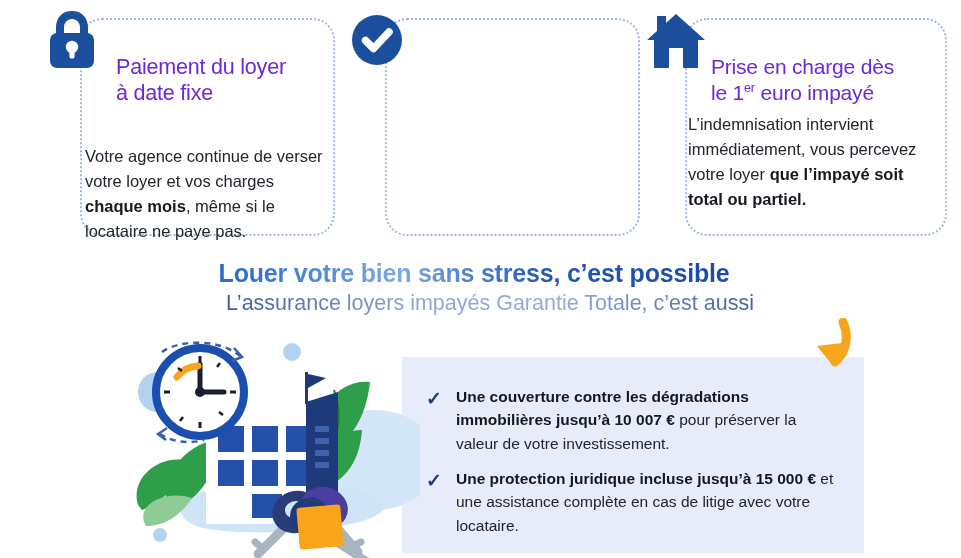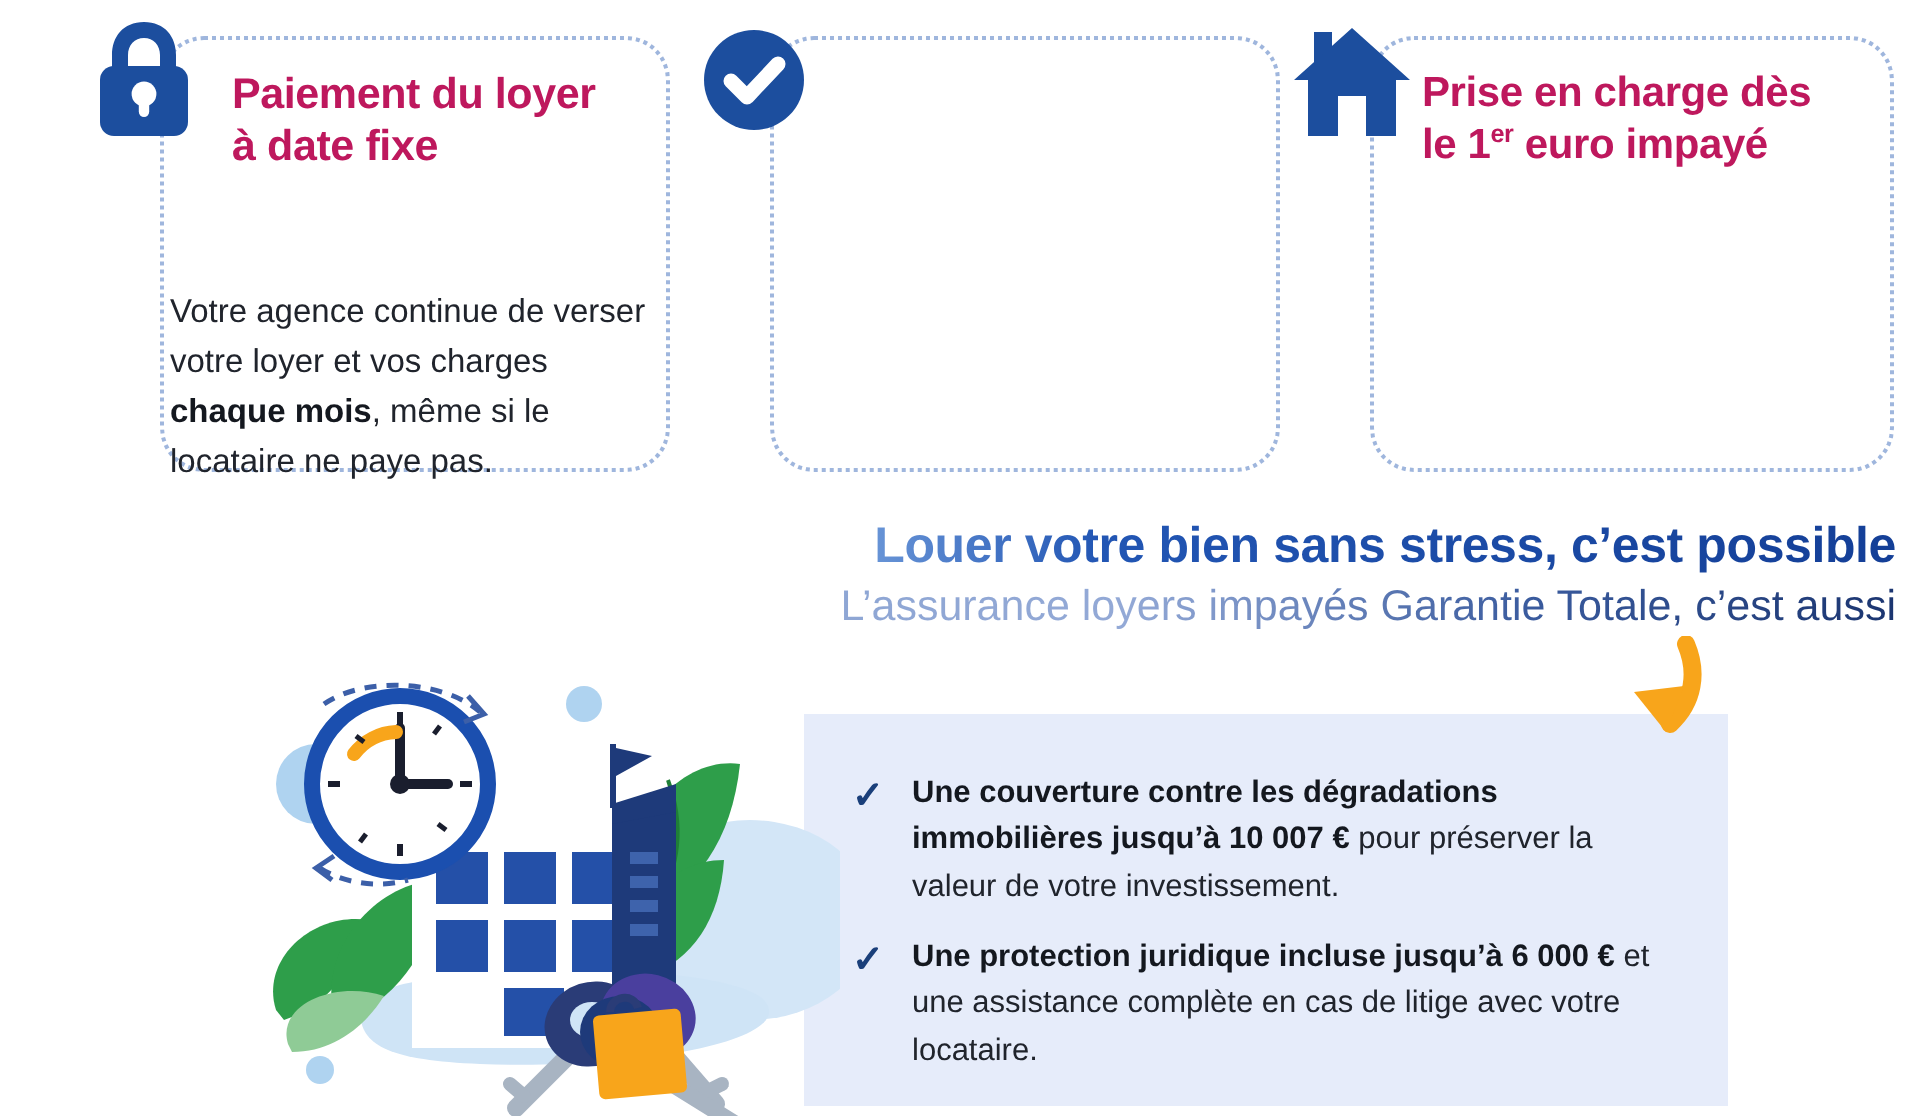--- a/index.html
+++ b/index.html
@@ -35,26 +35,26 @@
     top:-12px;
     left:-38px;
     width:56px;height:62px;
     z-index:4;
   }
   .card3 .card-icon{left:-42px;top:-10px;width:62px;height:62px;}
 
   .card-title{
     position:absolute;
     left:34px;
-    top:14px;
+    top:34px;
     right:10px;
     font-size:21.5px;
-    font-weight:bold;
+    font-weight:normal;
     line-height:1.22;
-    color:#be185d;
+    color:#6d28d9;
     letter-spacing:-0.2px;
   }
   .card3 .card-title{left:24px;font-size:21px;}
   .card-title sup{font-size:0.6em;vertical-align:super;}
 
   .card-body{
     position:absolute;
     left:0px;
     right:8px;
     top:88px;
@@ -65,21 +65,21 @@
   }
   .card1 .card-body{left:2px;top:88px;margin-top:36px;}
   .card2 .card-body{left:2px;top:88px;}
   .card3 .card-body{left:0px;top:92px;}
   .card-body b{font-weight:bold;color:#14181f;}
 
   
   .headline-block{
     position:absolute;
     left:0;top:258px;width:948px;
-    text-align:right;
+    text-align:center;
   }
   .headline{
     font-size:25px;
     font-weight:bold;
     letter-spacing:-0.2px;
     background:linear-gradient(90deg,#10398f 0%,#2d6fd0 26%,#7fa9e2 42%,#2256b4 58%,#143f97 100%);
     -webkit-background-clip:text;
     background-clip:text;
     color:transparent;
     -webkit-text-fill-color:transparent;
@@ -172,37 +172,38 @@
 
   <div class="feature-card card3">
     <div class="card-icon">
       <svg viewBox="0 0 62 62" width="62" height="62">
         <rect x="12" y="6" width="9" height="16" fill="#1C4E9E"></rect>
         <path d="M31 4 L60 30 L53 30 L53 58 L9 58 L9 30 L2 30 Z" fill="#1C4E9E"></path>
         <rect x="24" y="38" width="14" height="20" fill="#ffffff"></rect>
       </svg>
     </div>
     <div class="card-title">Prise en charge dès<br>le 1<sup>er</sup> euro impayé</div>
+    <div class="card-body">L’indemnisation intervient immédiatement, vous percevez votre loyer <b>que l’impayé soit total ou partiel.</b></div>
   </div>
 
 </div>
 
 <div class="headline-block">
   <div class="headline">Louer votre bien sans stress, c’est possible</div>
   <div class="subheadline">L’assurance loyers impayés Garantie Totale, c’est aussi</div>
 </div>
 
 <div class="benefits-panel">
   <div class="benefit-item benefit-1">
     <span class="check-mark">✓</span>
     <span class="benefit-text"><b>Une couverture contre les dégradations immobilières jusqu’à 10 007 €</b> pour préserver la valeur de votre investissement.</span>
   </div>
   <div class="benefit-item benefit-2">
     <span class="check-mark">✓</span>
-    <span class="benefit-text"><b>Une protection juridique incluse jusqu’à 6 000 €</b> et une assistance complète en cas de litige avec votre locataire.</span>
+    <span class="benefit-text"><b>Une protection juridique incluse jusqu’à 15 000 €</b> et une assistance complète en cas de litige avec votre locataire.</span>
   </div>
 </div>
 
 <div class="arrow">
   <svg viewBox="0 0 70 72" width="70" height="72">
     <path d="M48 4 C54 18 52 33 40 44" stroke="#F8A51B" stroke-width="9" fill="none" stroke-linecap="round"></path>
     <path d="M22 28 L38 48 L47 25 Z" fill="#F8A51B"></path>
   </svg>
 </div>
 

